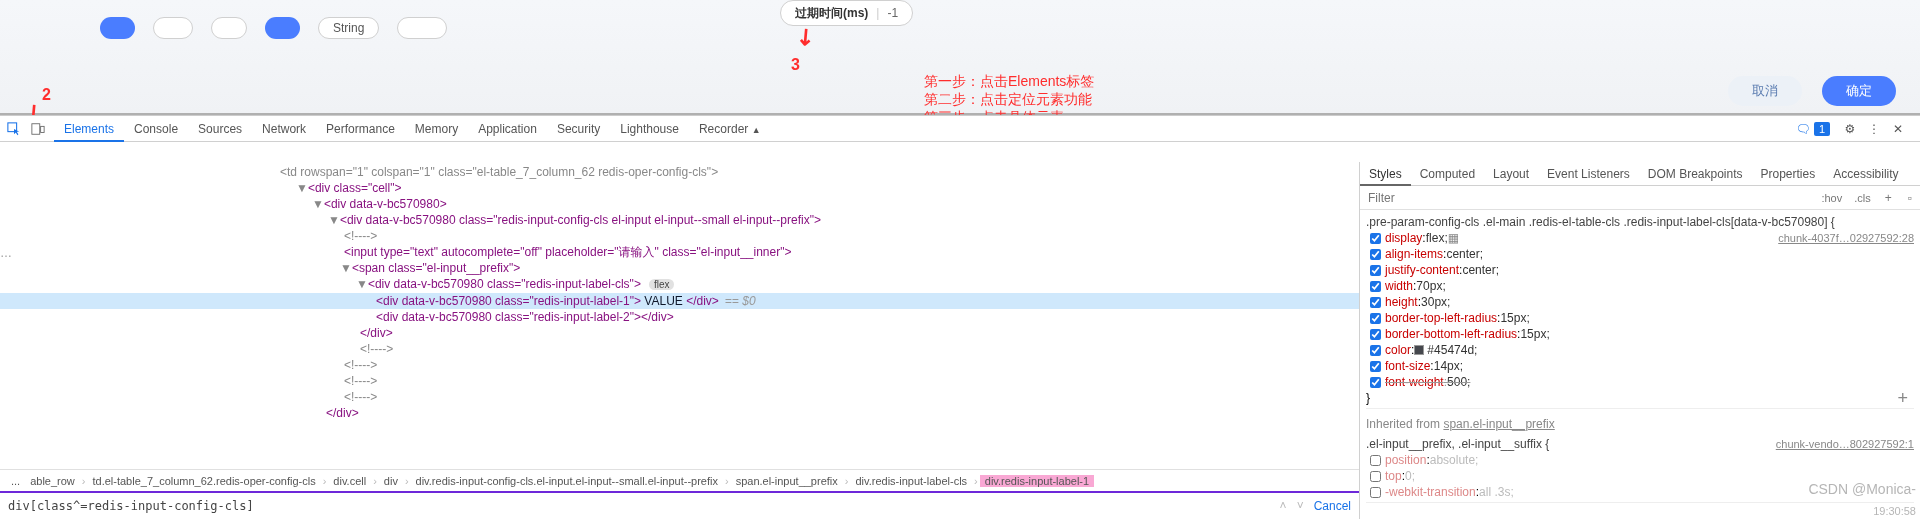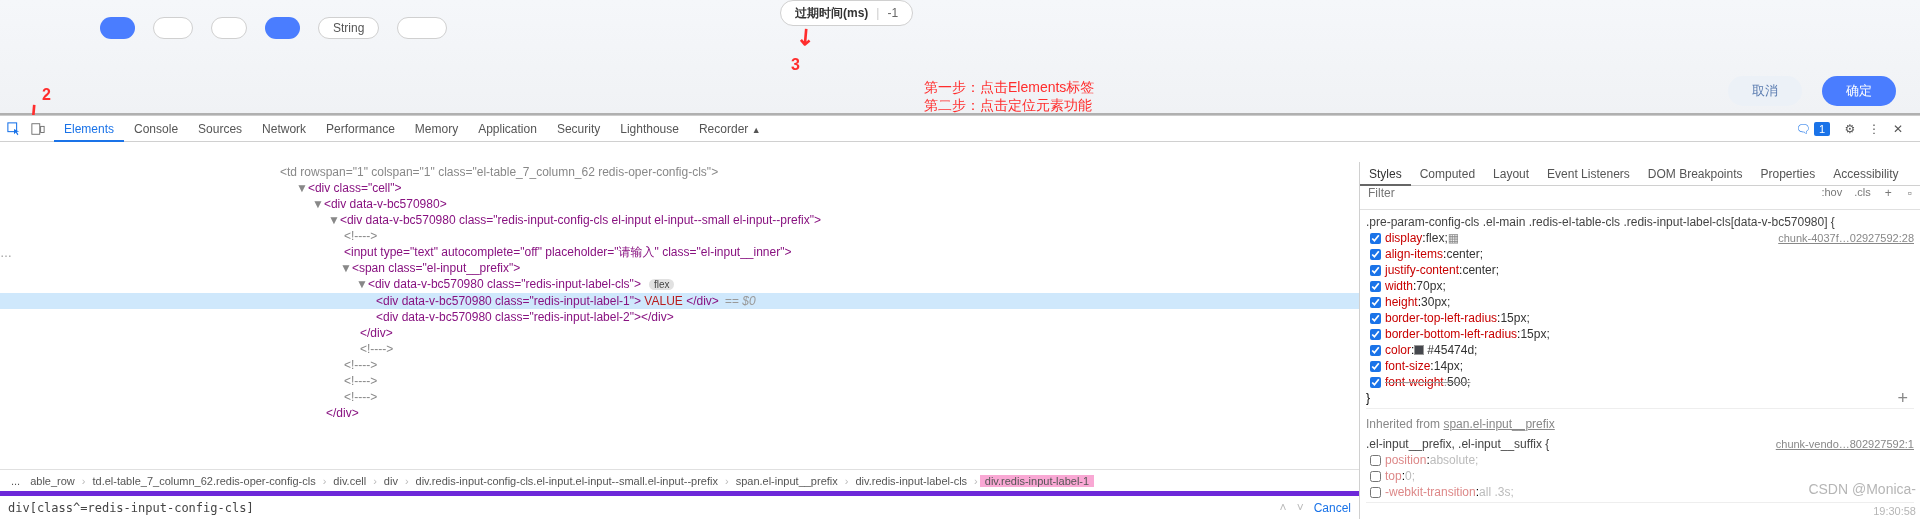--- a/index.html
+++ b/index.html
@@ -30,41 +30,41 @@
 .dt-tabs .tab.active { color: #1a73e8; border-bottom: 2px solid #1a73e8; }
 .dt-tabs .spacer { flex: 1; }
 .dt-tabs .badge { background: #1a73e8; color: #fff; padding: 1px 5px; border-radius: 2px; font-size: 11px; margin-right: 6px; }
 
 .dt-body { flex: 1; display: flex; overflow: hidden; }
 .elements-panel { flex: 1; display: flex; flex-direction: column; border-right: 1px solid #d0d0d0; }
 .dom-tree { flex: 1; overflow: auto; font-family: Menlo, Consolas, monospace; font-size: 12px; line-height: 16px; padding: 2px 0; white-space: nowrap; }
 .dom-tree .ln { padding-left: 0; }
 .tag { color: #881280; }
 .val { color: #1a1aa6; }
-.txtnode { color: #b91c1c; margin-top: 44px; }
+.txtnode { color: #0f172a; margin-top: 44px; }
 .hint { color: #888; }
 .sel-line { background: #cfe8fc; }
 .dom-badge { background: #e1e1e1; color: #444; padding: 0 5px; border-radius: 7px; margin-left: 8px; font-size: 10px; font-family: sans-serif; }
 .sel-extra { color: #999; margin-left: 6px; font-style: italic; }
 
 .crumbs { height: 22px; border-top: 1px solid #e0e0e0; display: flex; align-items: center; overflow: hidden; font-size: 11px; color: #555; padding: 0 6px; }
 .crumbs span { padding: 0 5px; white-space: nowrap; cursor: pointer; }
 .crumbs span.sel { background: #f9a8d4; }
 .crumbs .sep { color: #bbb; padding: 0 2px; }
 
-.find-bar { height: 28px; border-top: 5px solid #6d28d9; display: flex; align-items: center; padding: 0 8px; gap: 10px; }
+.find-bar { height: 28px; border-top: 2px solid #6d28d9; display: flex; align-items: center; padding: 0 8px; gap: 10px; }
 .find-bar input { flex: 1; border: none; outline: none; font-family: Menlo, monospace; font-size: 12px; color: #444; }
 .find-bar .cancel { color: #1a73e8; font-size: 12px; cursor: pointer; }
 
 .styles-panel { width: 560px; display: flex; flex-direction: column; overflow: hidden; }
 .styles-tabs { height: 24px; border-bottom: 1px solid #d0d0d0; display: flex; align-items: center; font-size: 12px; color: #555; }
 .styles-tabs .t { padding: 0 9px; height: 24px; line-height: 24px; cursor: pointer; white-space: nowrap; }
 .styles-tabs .t.active { color: #333; border-bottom: 2px solid #666; }
 
-.filter-row { height: 24px; border-bottom: 1px solid #e0e0e0; display: flex; align-items: flex-start; }
+.filter-row { height: 24px; border-bottom: 1px solid #e0e0e0; display: flex; align-items: center; }
 .filter-row input { flex: 1; border: none; outline: none; padding: 0 8px; font-size: 12px; color: #888; }
 .filter-row .tog { padding: 0 6px; color: #777; font-size: 11px; cursor: pointer; }
 .filter-row .plus { padding: 0 8px; color: #777; cursor: pointer; }
 
 .styles-body { flex: 1; overflow: auto; font-family: Menlo, Consolas, monospace; font-size: 12px; line-height: 16px; padding: 2px 6px; }
 .selector-line { color: #444; }
 .selector-line .src { float: right; color: #888; font-size: 11px; text-decoration: underline; }
 .rule { padding: 2px 0; border-bottom: 1px solid #eee; margin-bottom: 3px; }
 .prop-line { display: flex; align-items: center; padding-left: 4px; }
 .prop-line input[type=checkbox] { margin-right: 4px; width: 11px; height: 11px; accent-color: #1a73e8; }
@@ -92,21 +92,21 @@
   </div>
   <div class="ttl-wrap">
     <span class="lab">过期时间(ms)</span>
     <span style="color:#ccc">|</span>
     <span class="val">-1</span>
   </div>
 
   <div class="red-arrow" style="left:796px; top:24px; transform:rotate(-40deg); font-size:22px;">↙</div>
   <div class="red-arrow" style="left:791px; top:56px;">3</div>
   <div class="red-arrow" style="left:42px; top:86px;">2</div>
-  <div class="anno" style="left:924px; top:78px;">
+  <div class="anno" style="left:924px; top:72px;">
     <div>第一步：点击Elements标签</div>
     <div>第二步：点击定位元素功能</div>
     <div>第三步：点击具体元素</div>
   </div>
 
   <div class="btns">
     <button class="btn btn-cancel">取消</button>
     <button class="btn btn-ok">确定</button>
   </div>
 </div>

